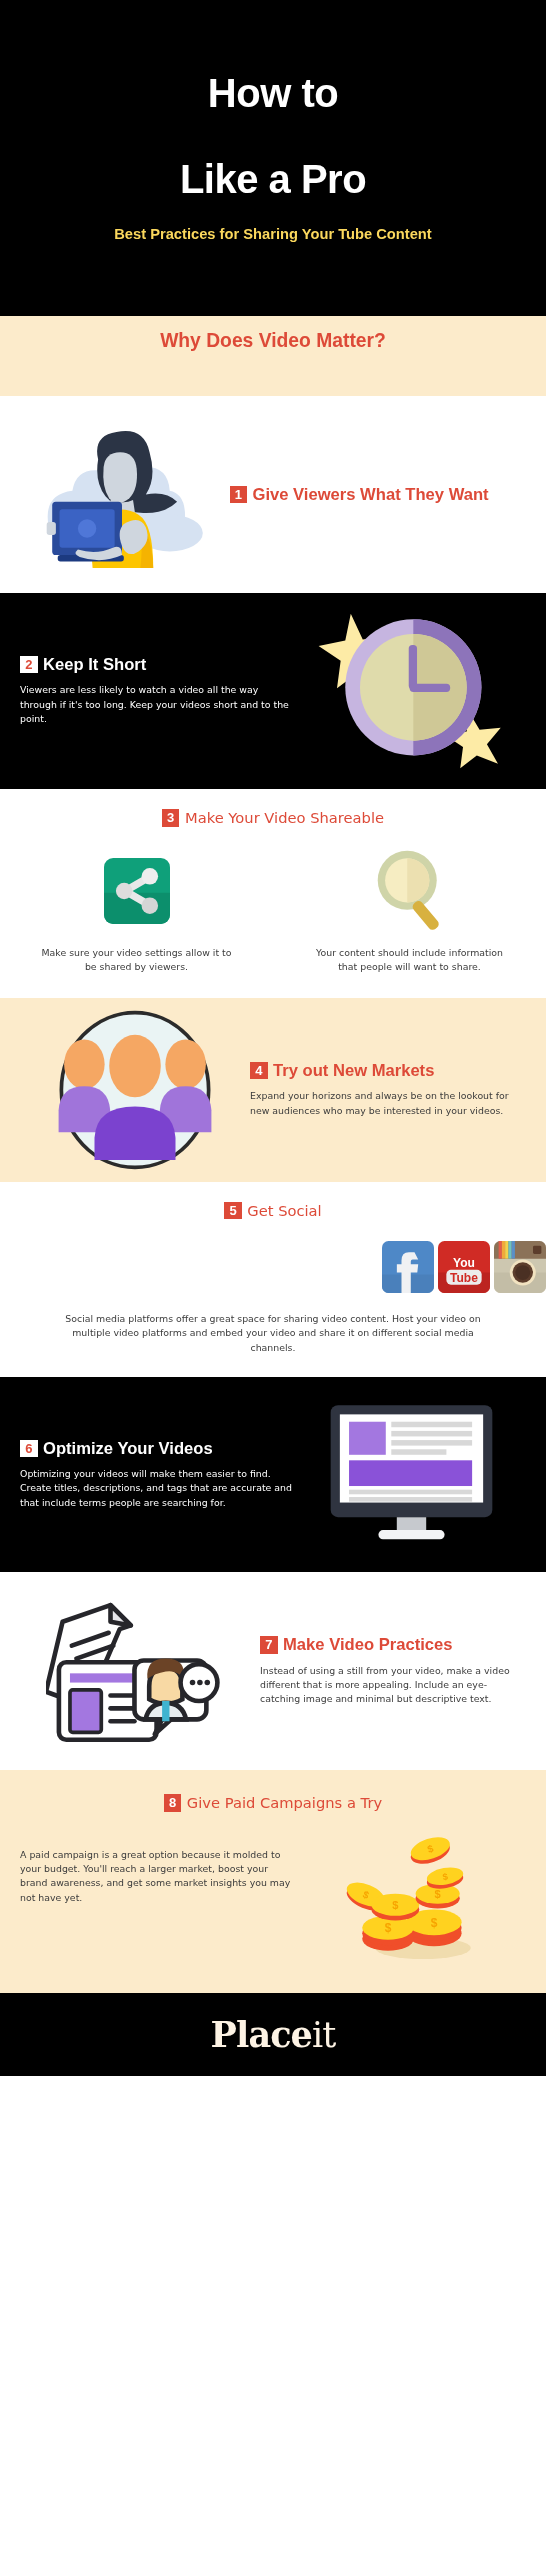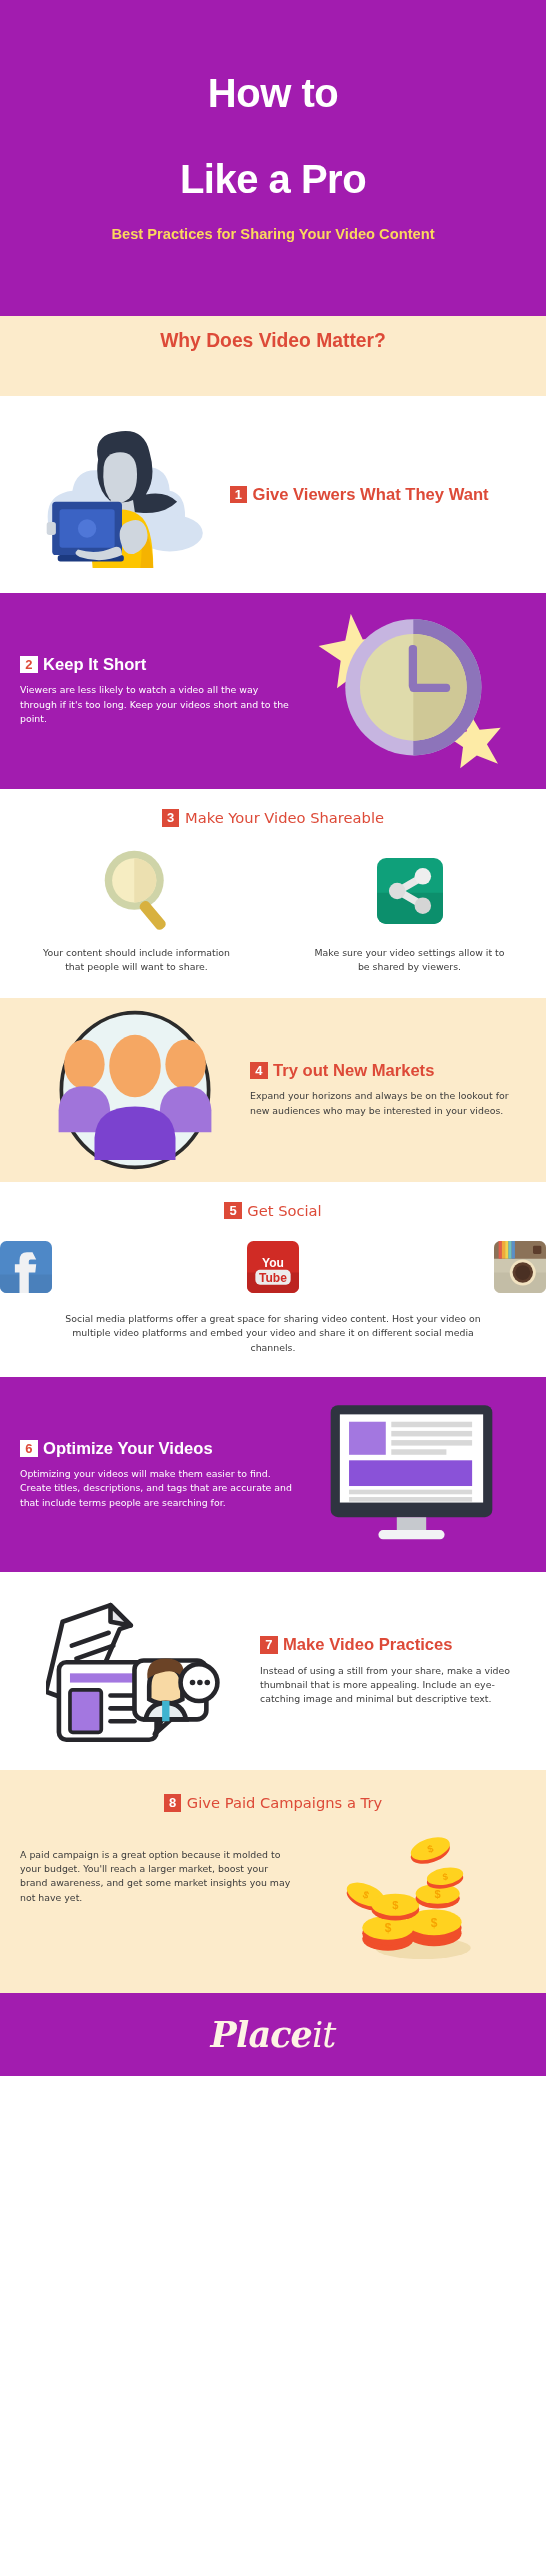--- a/index.html
+++ b/index.html
@@ -7,21 +7,21 @@
   body {
     font-family: "DejaVu Sans", sans-serif;
     background: #ffffff;
     width: 546px;
     height: 2576px;
     overflow: hidden;
   }
   .page { width: 546px; height: 2576px; position: relative; }
 
   
-  .band-red   { background: #a21caf; }
+  .band-red   { background: #000000; }
   .band-cream { background: #fcebcb; }
   .band-white { background: #ffffff; }
 
   
   .header {
     height: 316px;
     display: flex; flex-direction: column;
     align-items: center; justify-content: center;
     padding: 0 37px;
   }
@@ -110,21 +110,21 @@
   .s3 .cell { width: 50%; text-align:center; padding: 0 35px; }
   .s3 .cell .art { height: 88px; display:flex; align-items:center; justify-content:center; }
   .s3 .cell p { font-size:9.4px; line-height:1.5; color:#3c3c3c; margin-top:11px; }
 
   .s4 { height: 184px; padding: 0 20px; }
   .s4 .col-art  { width: 230px; height:100%; }
   .s4 .col-text { width: 276px; }
 
   .s5 { padding: 20px 0 22px; text-align:center; }
   .s5 .heading { display:flex; justify-content:center; }
-  .s5 .logos { display:flex; justify-content:space-between; gap: 20px; margin-top: 22px; }
+  .s5 .logos { display:flex; justify-content:flex-end; gap: 4px; margin-top: 22px; }
   .s5 p { font-size:9.4px; line-height:1.55; color:#3c3c3c; margin-top:18.4px; padding:0 57px; }
 
   .s6 { height: 195px; padding: 0 20px; }
   .s6 .col-text { width: 276px; }
   .s6 .col-art  { width: 230px; height:100%; }
 
   .s7 { height: 198px; padding: 0 20px; }
   .s7 .col-art  { width: 241px; height:100%; }
   .s7 .col-text { width: 267px; }
 
@@ -134,42 +134,41 @@
   .s8 .col-text { width: 276px; }
   .s8 .col-art  { width: 230px; display:flex; align-items:center; justify-content:center; }
 
   
   .footer {
     height: 83px;
     display:flex; align-items:center; justify-content:center;
   }
   .logo {
     font-family: "DejaVu Serif", serif;
-    font-style: italic;
     font-weight: bold;
     font-size: 35px;
     color: #fdf3e4;
     letter-spacing: -0.9px;
   }
   .logo .light { font-weight: normal; }
 
   svg { display:block; }
 </style>
 </head>
 <body>
 
 <div class="page">
 
   <div class="header band-red">
     <h1>
       <span>How to</span><br>
       <br>
       <span>Like a Pro</span>
     </h1>
-    <div class="subtitle">Best Practices for Sharing Your Video Content</div>
+    <div class="subtitle">Best Practices for Sharing Your Tube Content</div>
   </div>
 
   <div class="intro band-cream">
     <h2>Why Does Video Matter?</h2>
   </div>
 
   <div class="s1 row band-white">
     <div class="col-art">
       <svg width="180" height="155" viewBox="0 0 196 168">
         <path d="M18 118 q-6 -34 26 -38 q4 -26 32 -22 q20 -22 44 -4 q28 -2 30 26 q20 4 16 38 z" fill="#d6e2f2"></path>
@@ -219,41 +218,41 @@
   </div>
 
   <div class="s3 band-white">
     <div class="heading">
       <span class="chip on-white">3</span>
       <span class="title red">Make Your Video Shareable</span>
     </div>
     <div class="pair">
       <div class="cell">
         <div class="art">
-          <svg width="72" height="83" viewBox="0 0 78 90">
-            <circle cx="36" cy="34" r="32" fill="#cfd4a8"></circle>
-            <circle cx="36" cy="34" r="24" fill="#f6edc2"></circle>
-            <path d="M36 10 a24 24 0 0 1 0 48 z" fill="#ece0b0"></path>
-            <rect x="50" y="54" width="12" height="36" rx="5" transform="rotate(-40 56 72)" fill="#d8b13f"></rect>
-          </svg>
-        </div>
-        <p>Your content should include information that people will want to share.</p>
-      </div>
-      <div class="cell">
-        <div class="art">
           <svg width="66" height="66" viewBox="0 0 72 72">
             <rect x="0" y="0" width="72" height="72" rx="10" fill="#0fa07a"></rect>
             <path d="M0 38 h72 v24 a10 10 0 0 1 -10 10 h-52 a10 10 0 0 1 -10 -10 z" fill="#0c8f6c"></path>
             <path d="M49 21 L23 36 L49 51" stroke="#e8e8e8" stroke-width="8" fill="none" stroke-linecap="round"></path>
             <circle cx="50" cy="20" r="9" fill="#eeeeee"></circle>
             <circle cx="22" cy="36" r="9" fill="#dddddd"></circle>
             <circle cx="50" cy="52" r="9" fill="#d5d5d5"></circle>
           </svg>
         </div>
         <p>Make sure your video settings allow it to be shared by viewers.</p>
+      </div>
+      <div class="cell">
+        <div class="art">
+          <svg width="72" height="83" viewBox="0 0 78 90">
+            <circle cx="36" cy="34" r="32" fill="#cfd4a8"></circle>
+            <circle cx="36" cy="34" r="24" fill="#f6edc2"></circle>
+            <path d="M36 10 a24 24 0 0 1 0 48 z" fill="#ece0b0"></path>
+            <rect x="50" y="54" width="12" height="36" rx="5" transform="rotate(-40 56 72)" fill="#d8b13f"></rect>
+          </svg>
+        </div>
+        <p>Your content should include information that people will want to share.</p>
       </div>
     </div>
   </div>
 
   <div class="s4 row band-cream">
     <div class="col-art">
       <svg width="164" height="162" viewBox="0 0 178 176">
         <ellipse cx="89" cy="88" rx="80" ry="84" fill="#eaf4f4" stroke="#2b2b2b" stroke-width="4"></ellipse>
         <g>
           <ellipse cx="34" cy="60" rx="22" ry="27" fill="#f5a763"></ellipse>
@@ -360,21 +359,21 @@
         <circle cx="159" cy="96" r="3" fill="#26262b"></circle>
         <circle cx="167" cy="96" r="3" fill="#26262b"></circle>
         <circle cx="175" cy="96" r="3" fill="#26262b"></circle>
       </svg>
     </div>
     <div class="col-text">
       <div class="step-head">
         <span class="chip on-white">7</span>
         <span class="title red">Make Video Practices</span>
       </div>
-      <p class="body-text dark">Instead of using a still from your share, make a video thumbnail that is more appealing. Include an eye-catching image and minimal but descriptive text.</p>
+      <p class="body-text dark">Instead of using a still from your video, make a video different that is more appealing. Include an eye-catching image and minimal but descriptive text.</p>
     </div>
   </div>
 
   <div class="s8 band-cream">
     <div class="heading">
       <span class="chip on-cream">8</span>
       <span class="title red">Give Paid Campaigns a Try</span>
     </div>
     <div class="lower">
       <div class="col-text">

